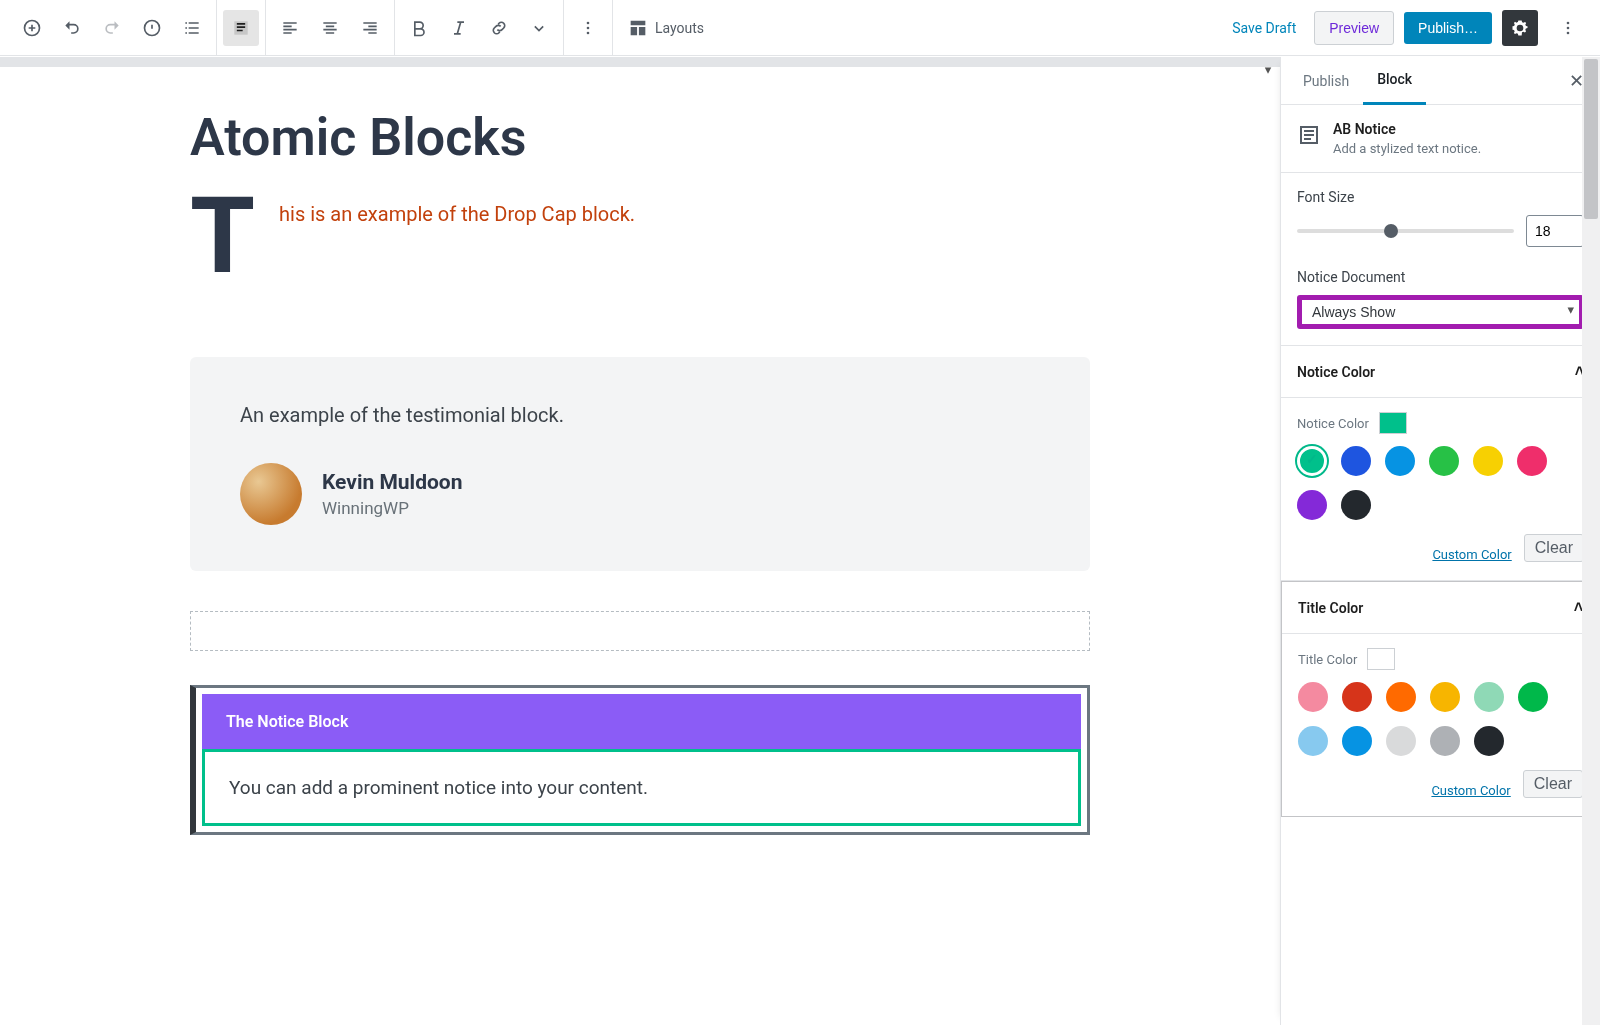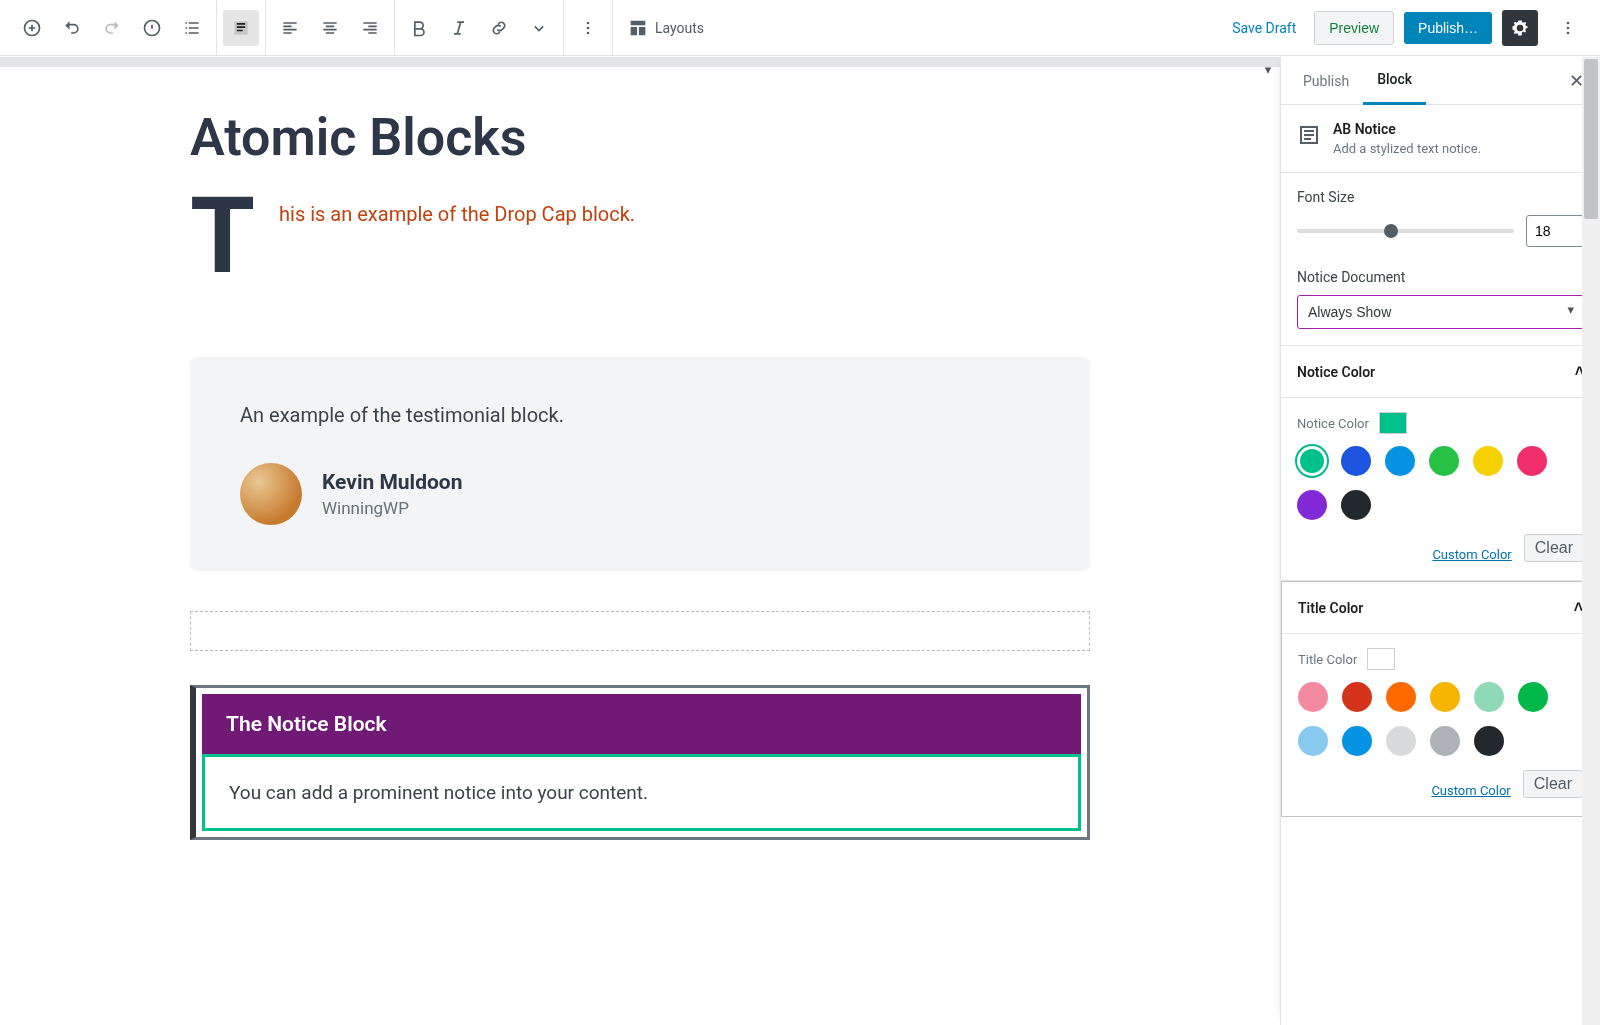--- a/index.html
+++ b/index.html
@@ -7,61 +7,61 @@
 .toolbar { display:flex; align-items:center; height:56px; border-bottom:1px solid #e2e4e7; padding:0 8px; position:relative;}
 .toolbar-group { display:flex; align-items:center; height:56px; border-right:1px solid #e2e4e7; padding:0 4px;}
 .toolbar-group:last-child{border-right:none;}
 .tbtn { width:36px; height:36px; display:flex; align-items:center; justify-content:center; color:#555d66; cursor:pointer; border-radius:3px; margin:0 2px; }
 .tbtn.active { background:#e5e5e5; color:#1e1e1e; }
 .tbtn svg { width:20px; height:20px; fill:currentColor; }
 .layouts-btn { display:flex; align-items:center; font-size:14px; color:#555d66; padding:0 10px; cursor:pointer;}
 .layouts-btn svg{width:22px;height:22px;margin-right:6px;fill:currentColor;}
 .toolbar-right { margin-left:auto; display:flex; align-items:center; gap:10px; padding-right:4px;}
 .link-save { color:#0085ba; font-size:14px; cursor:pointer; padding:0 8px;}
-.btn-preview { background:#f3f4f5; border:1px solid #ccd0d4; color:#15803d; padding:8px 14px; font-size:14px; border-radius:3px; cursor:pointer;}
+.btn-preview { background:#f3f4f5; border:1px solid #ccd0d4; color:#6d28d9; padding:8px 14px; font-size:14px; border-radius:3px; cursor:pointer;}
 .btn-publish { background:#0085ba; border:none; color:#fff; padding:8px 14px; font-size:14px; border-radius:3px; cursor:pointer;}
 .btn-gear { background:#32373c; color:#fff; width:36px; height:36px; display:flex;align-items:center;justify-content:center; border-radius:3px; cursor:pointer;}
 .btn-gear svg{width:20px;height:20px;fill:#fff;}
 .main-wrap{display:flex; height:calc(1025px - 56px); border-top:1px solid #fff;}
 .editor-area{flex:1; position:relative; overflow:hidden; border-top:10px solid #e2e4e7;}
 .editor-content{ max-width:1000px; margin:0 auto; padding:40px 50px;}
 .post-title{font-size:52px; font-weight:600; color:#2d3748; margin-bottom:30px;}
 .dropcap{ display:flex; align-items:flex-start; margin-bottom:80px;}
 .dropcap-letter{font-size:105px; font-weight:700; line-height:0.75; margin-right:24px; color:#2d3748;}
 .dropcap-text{font-size:20px; color:#c2410c; padding-top:4px;}
 .testimonial{ background:#f3f4f5; border-radius:6px; padding:46px 50px; margin-bottom:40px;}
 .testimonial-text{font-size:20px; color:#3c434a; margin-bottom:36px;}
 .testimonial-author{display:flex; align-items:center; gap:20px;}
 .avatar{width:62px; height:62px; border-radius:50%; background: radial-gradient(circle at 30% 30%, #e9c893, #c77b2f 70%);}
 .author-name{font-size:21px; font-weight:700; color:#2d3748;}
 .author-sub{font-size:17px; color:#687178; margin-top:4px;}
 .empty-block{ border:1px dashed #b5bcc2; height:40px; margin-bottom:34px;}
 .notice-wrapper{ border:3px solid #6c7781; border-left:6px solid #32373c; padding:6px; position:relative;}
-.notice-head{ background:#701a75; color:#fff; padding:18px 24px; font-size:21px; font-weight:600;}
+.notice-head{ background:#8b5cf6; color:#fff; padding:18px 24px; font-size:16px; font-weight:600;}
 .notice-body{ border:3px solid #00c08b; padding:24px; font-size:19px; color:#3c434a;}
 .collapse-handle{ position:absolute; right:0; top:-10px; width:24px; height:24px; display:flex; align-items:center; justify-content:center; color:#555; cursor:pointer;}
 
 .sidebar{ width:320px; border-left:1px solid #e2e4e7; background:#fff; display:flex; flex-direction:column; position:relative; box-shadow:-6px 0 8px -8px rgba(0,0,0,0.15);}
 .sidebar-scroll{position:absolute; right:0; top:0; width:18px; height:100%; background:#f0f0f1;}
 .sidebar-scroll .thumb{ position:absolute; left:2px; top:2px; width:14px; height:160px; background:#c3c4c7; border-radius:2px;}
 .tabs{ display:flex; align-items:center; border-bottom:1px solid #e2e4e7; padding:0 8px; height:48px;}
 .tab{ padding:0 14px; height:48px; display:flex; align-items:center; font-size:14px; color:#6c7781; cursor:pointer;}
 .tab.active{ color:#191e23; border-bottom:3px solid #0085ba; font-weight:500;}
 .tab-close{ margin-left:auto; font-size:18px; color:#555d66; padding:0 8px; cursor:pointer;}
 .panel-section{ padding:16px; border-bottom:1px solid #e2e4e7;}
 .block-header{display:flex; align-items:flex-start; gap:12px;}
 .block-icn{width:24px;height:24px; color:#555d66; margin-top:2px;}
 .block-title{font-size:14px; font-weight:600;}
 .block-desc{font-size:13px; color:#6c7781; margin-top:4px;}
 .field-label{font-size:14px; color:#3c434a; margin-bottom:10px;}
 .slider-row{display:flex; align-items:center; gap:12px;}
 .slider-track{ flex:1; height:4px; background:#ddd; border-radius:2px; position:relative;}
 .slider-thumb{ width:14px; height:14px; background:#555d66; border-radius:50%; position:absolute; top:-5px; left:40%;}
 .num-input{ width:58px; height:32px; border:1px solid #7e8993; border-radius:3px; text-align:left; padding:0 8px; font-size:14px;}
-.select{ width:100%; height:34px; border:1px solid #a21caf; border-radius:3px; padding:0 10px; font-size:14px; color:#32373c; background:#fff; appearance:none; position:relative;}
+.select{ width:100%; height:34px; border:5px solid #a21caf; border-radius:3px; padding:0 10px; font-size:14px; color:#32373c; background:#fff; appearance:none; position:relative;}
 .select-wrap{position:relative;}
 .select-wrap:after{content:"▾"; position:absolute; right:10px; top:7px; color:#555; pointer-events:none;}
 .section-head{ display:flex; align-items:center; justify-content:space-between; font-size:14px; font-weight:600; padding:16px; cursor:pointer; border-bottom:1px solid #e2e4e7;}
 .section-body{padding:14px 16px 18px 16px; border-bottom:1px solid #e2e4e7;}
 .section-body.boxed{ border:1px solid #c3c4c7; margin:0;}
 .color-label{ font-size:13px; color:#6c7781; display:flex; align-items:center; gap:10px; margin-bottom:12px;}
 .color-swatch-current{ width:28px; height:22px; border:1px solid #ccd0d4;}
 .color-grid{ display:flex; flex-wrap:wrap; gap:14px; margin-bottom:14px;}
 .color-circle{ width:30px; height:30px; border-radius:50%; cursor:pointer; position:relative;}
 .color-circle.selected{ box-shadow: inset 0 0 0 3px #fff, 0 0 0 2px #00b88a;}

